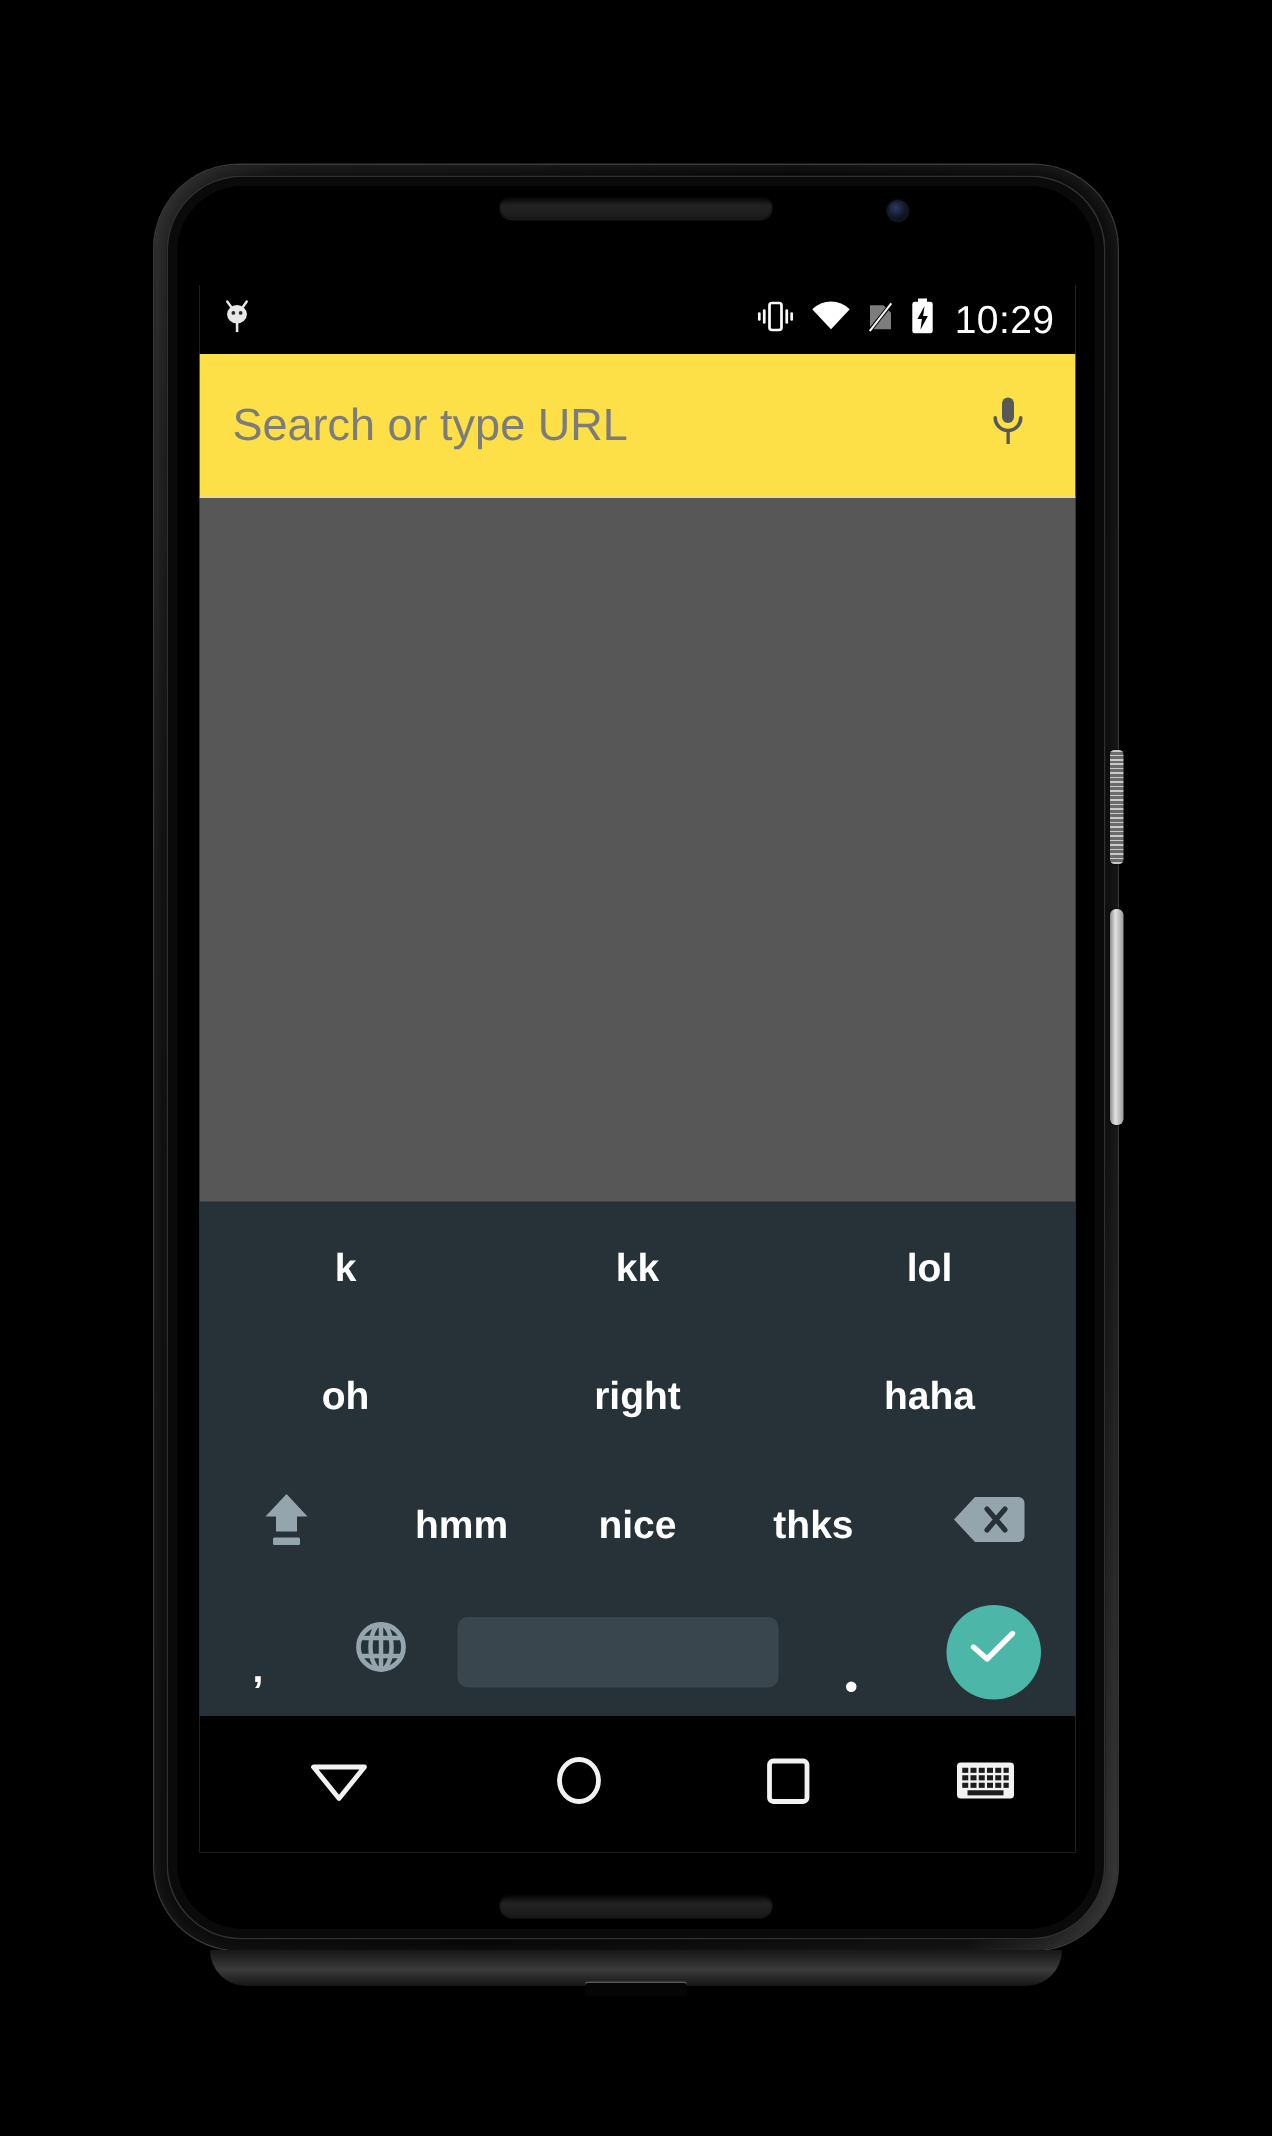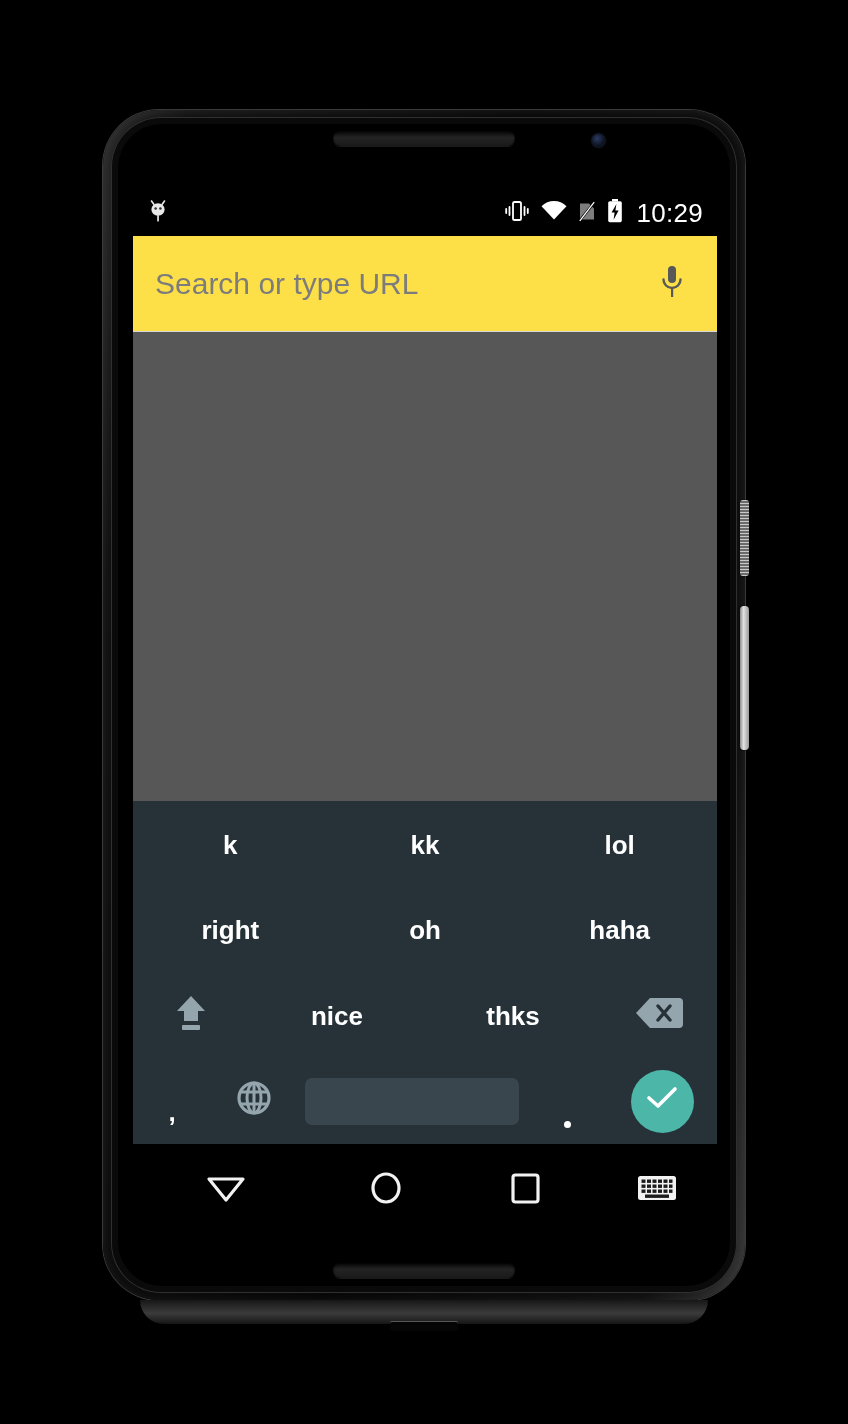--- a/index.html
+++ b/index.html
@@ -340,34 +340,35 @@
 
     <div class="keyboard">
 
       <div class="kb-row kb-row1">
         <div class="kb-key">k</div>
         <div class="kb-key">kk</div>
         <div class="kb-key">lol</div>
       </div>
 
       <div class="kb-row kb-row2">
+        <div class="kb-key">oh</div>
         <div class="kb-key">right</div>
-        <div class="kb-key">oh</div>
         <div class="kb-key">haha</div>
       </div>
 
       <div class="kb-row kb-row3">
         <div class="kb-key kb-shift">
           <span>
             <svg width="40" height="46" viewBox="0 0 40 46">
               <path d="M20 6 L34 21 H27 V31 H13 V21 H6 Z" fill="#95a5ad"></path>
               <rect x="11" y="35" width="18" height="5" rx="1" fill="#95a5ad"></rect>
             </svg>
           </span>
         </div>
+        <div class="kb-key">hmm</div>
         <div class="kb-key">nice</div>
         <div class="kb-key">thks</div>
         <div class="kb-key kb-backspace">
           <span>
             <svg width="52" height="38" viewBox="0 0 52 38">
               <path d="M17 4 H46 a4 4 0 0 1 4 4 v22 a4 4 0 0 1 -4 4 H17 L3 19 Z" fill="#95a5ad"></path>
               <path d="M25 12 L37 26 M37 12 L25 26" stroke="#263238" stroke-width="3.4" stroke-linecap="round"></path>
             </svg>
           </span>
         </div>

